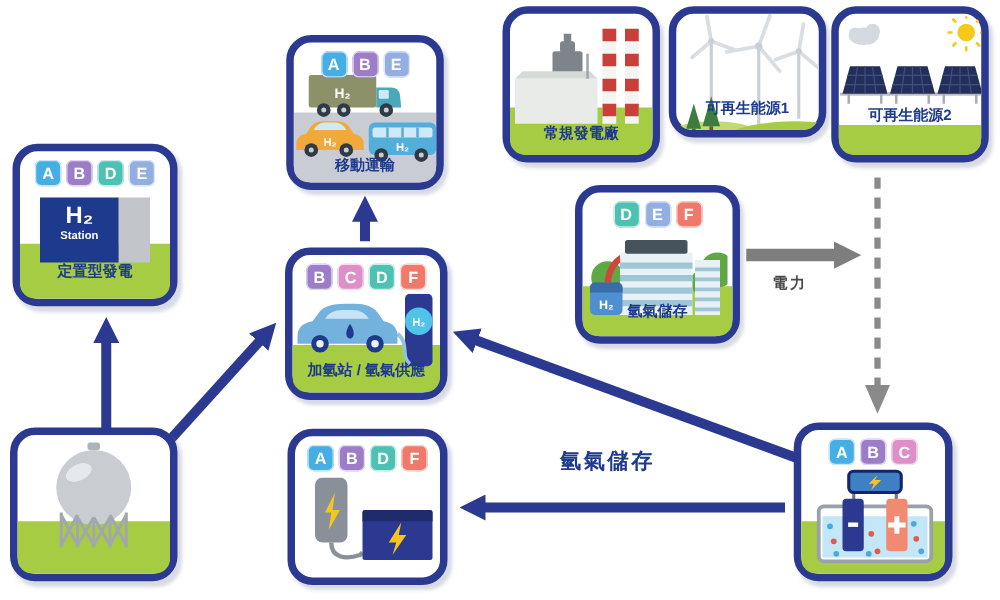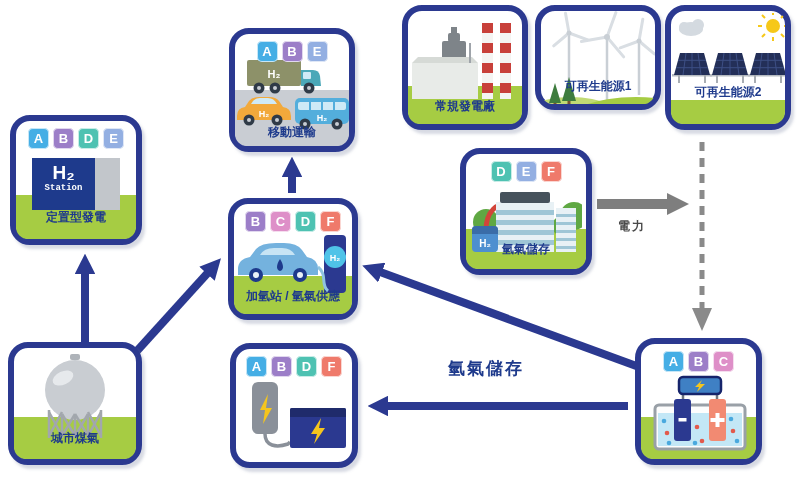--- a/index.html
+++ b/index.html
@@ -18,21 +18,21 @@
              font-size:12px;z-index:4;white-space:nowrap;}
   .icon{position:absolute;z-index:1;}
   svg text{font-family:"Liberation Sans",sans-serif;font-weight:bold;}
   .flow-label{position:absolute;z-index:3;font-weight:bold;}
   .flow-label.h2supply{left:448px;top:357px;font-size:17px;color:#1E3A8C;letter-spacing:2px;}
   .flow-label.power{left:618px;top:218px;font-size:12px;color:#4A4A4A;letter-spacing:2px;}
   
   .hs-wrap{position:absolute;top:37px;left:50%;transform:translateX(-50%);display:flex;width:88px;height:52px;}
   .hs-blue{width:63px;background:#1E3A8C;color:#fff;text-align:center;padding-top:5px;box-sizing:border-box;}
   .hs-h2{font-size:19px;font-weight:bold;line-height:20px;}
-  .hs-sub{font-size:9px;font-weight:bold;font-family:Liberation Mono, monospace;}
+  .hs-sub{font-size:9px;font-weight:bold;}
   .hs-gray{flex:1;background:#C2C6CB;}
 </style>
 </head>
 <body>
 
 <div class="stage">
 
   <svg class="arrows" width="800" height="480">
     <defs>
       <marker id="ab" viewBox="0 0 10 10" refX="5" refY="5" markerWidth="2.6" markerHeight="2.6" orient="auto">
@@ -307,21 +307,20 @@
           <line x1="32" y1="60" x2="45" y2="84"></line>
             <line x1="45" y1="60" x2="32" y2="84"></line>
           <line x1="45" y1="62" x2="58" y2="84"></line>
             <line x1="58" y1="62" x2="45" y2="84"></line>
           <line x1="58" y1="62" x2="71" y2="84"></line>
             <line x1="71" y1="62" x2="58" y2="84"></line>
           <line x1="71" y1="60" x2="84" y2="84"></line>
             <line x1="84" y1="60" x2="71" y2="84"></line>
         </g>
       </svg>
-      <div class="box-label" style="bottom:12px;">城市煤氣</div>
     </div>
   </div>
 
   <div class="box" style="left:230px;top:343px;width:128px;height:125px;">
     <div class="box-inner">
       <div class="badges">
         <span class="badge" style="background: rgb(69, 174, 229);">A</span>
         <span class="badge" style="background: rgb(156, 126, 200);">B</span>
         <span class="badge" style="background: rgb(78, 194, 178);">D</span>
         <span class="badge" style="background: rgb(239, 122, 107);">F</span>

